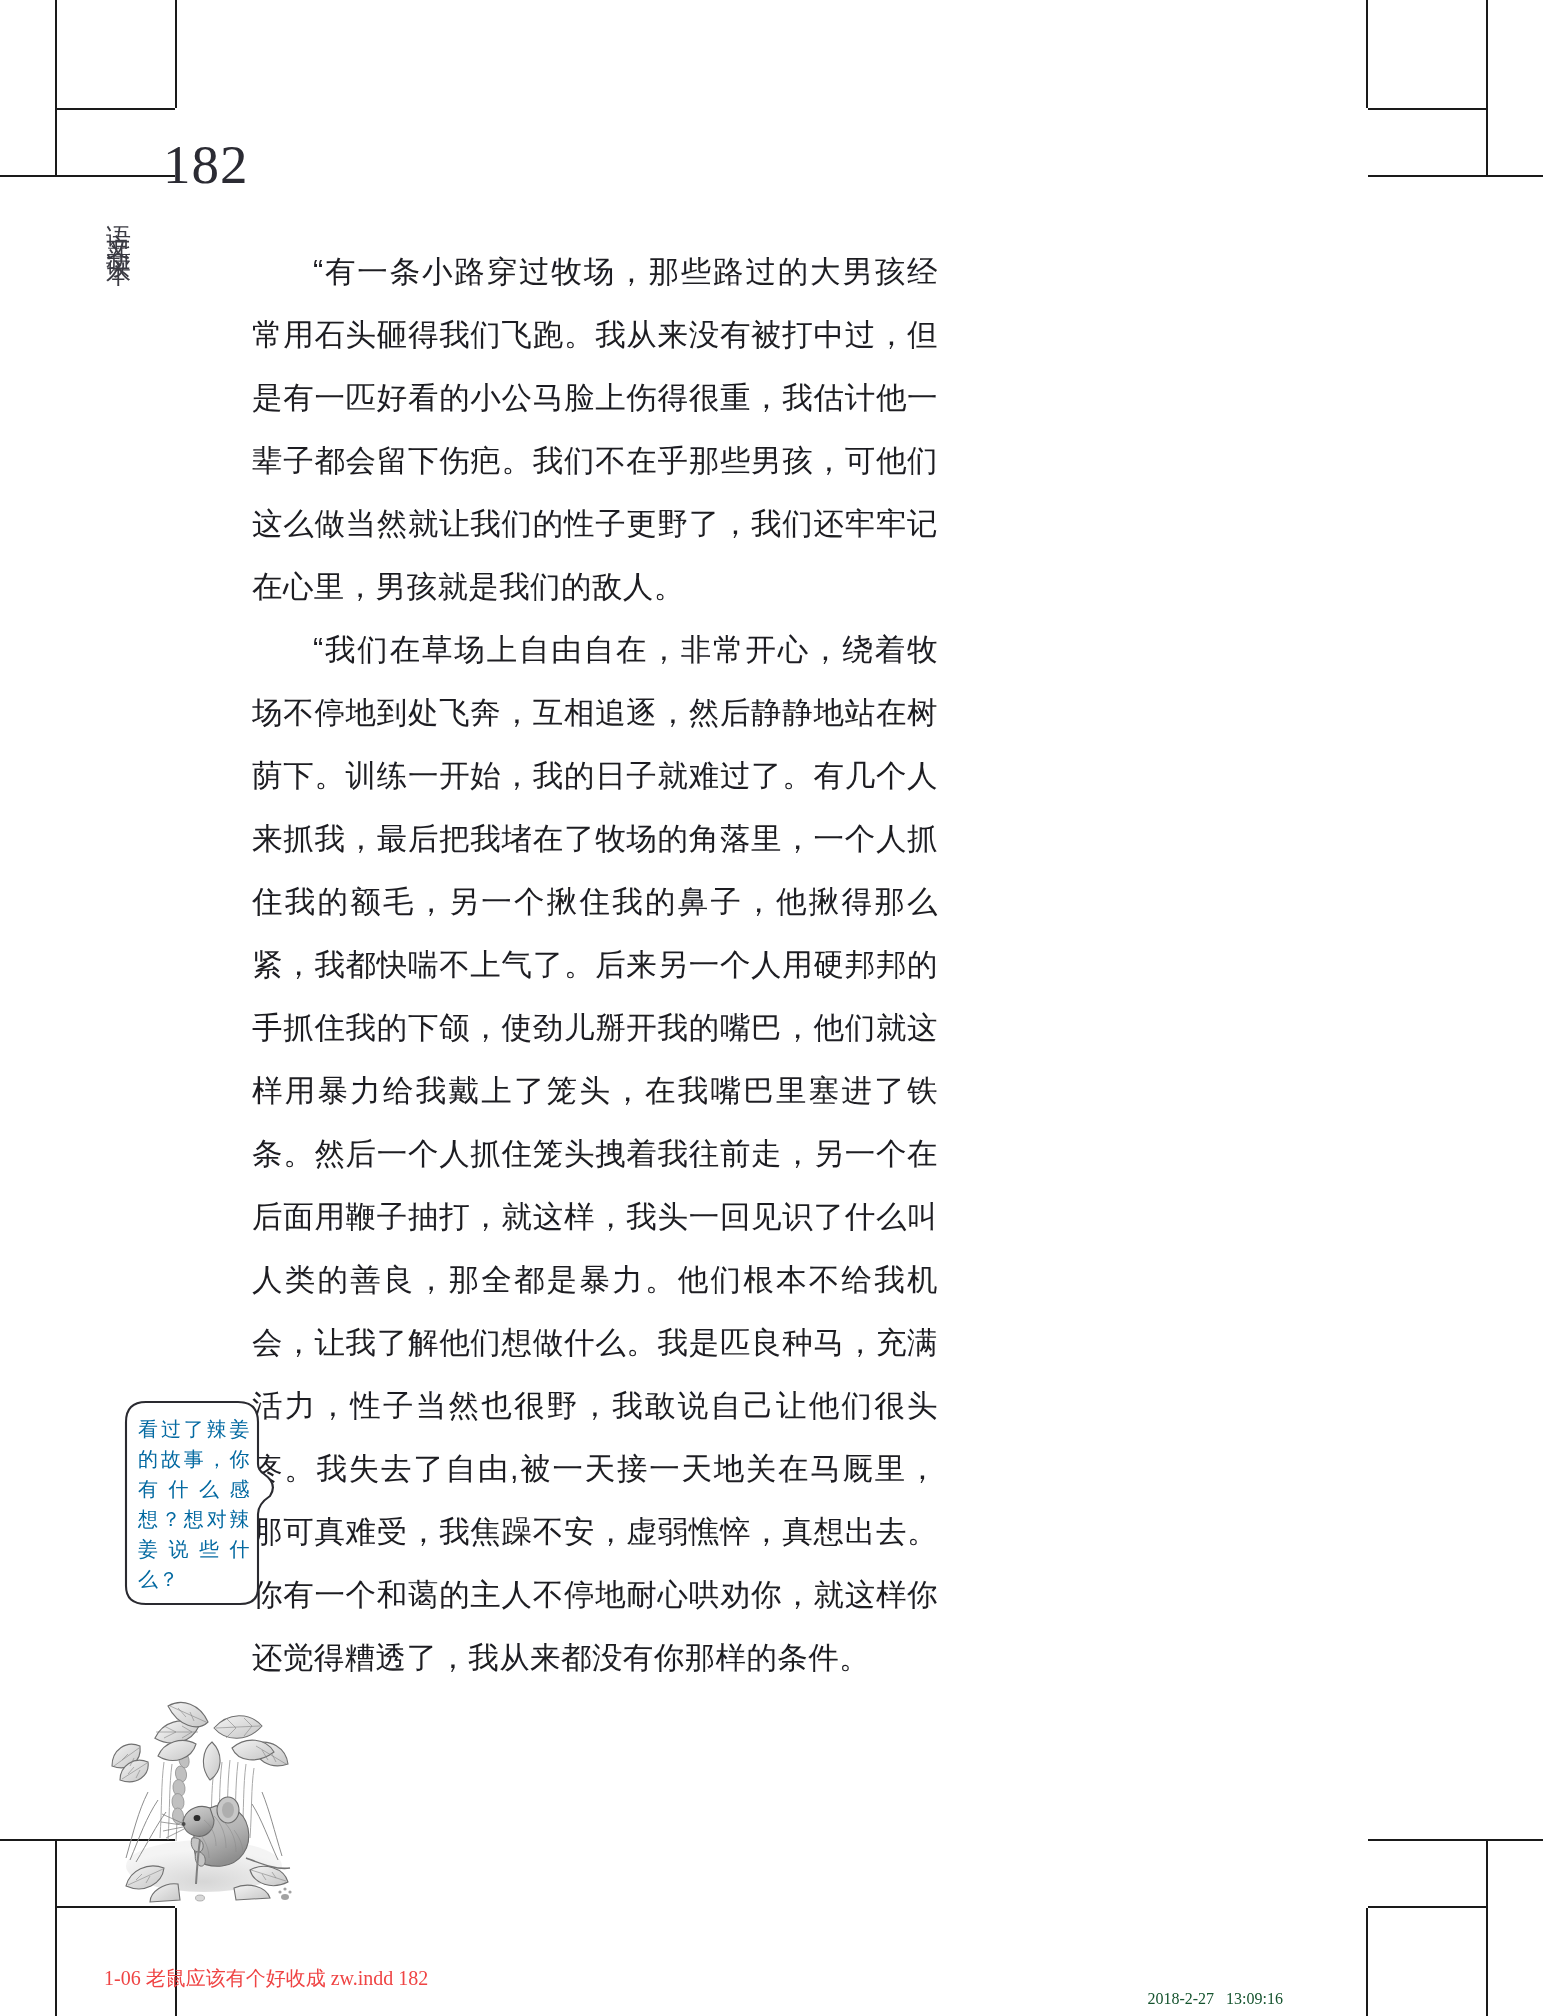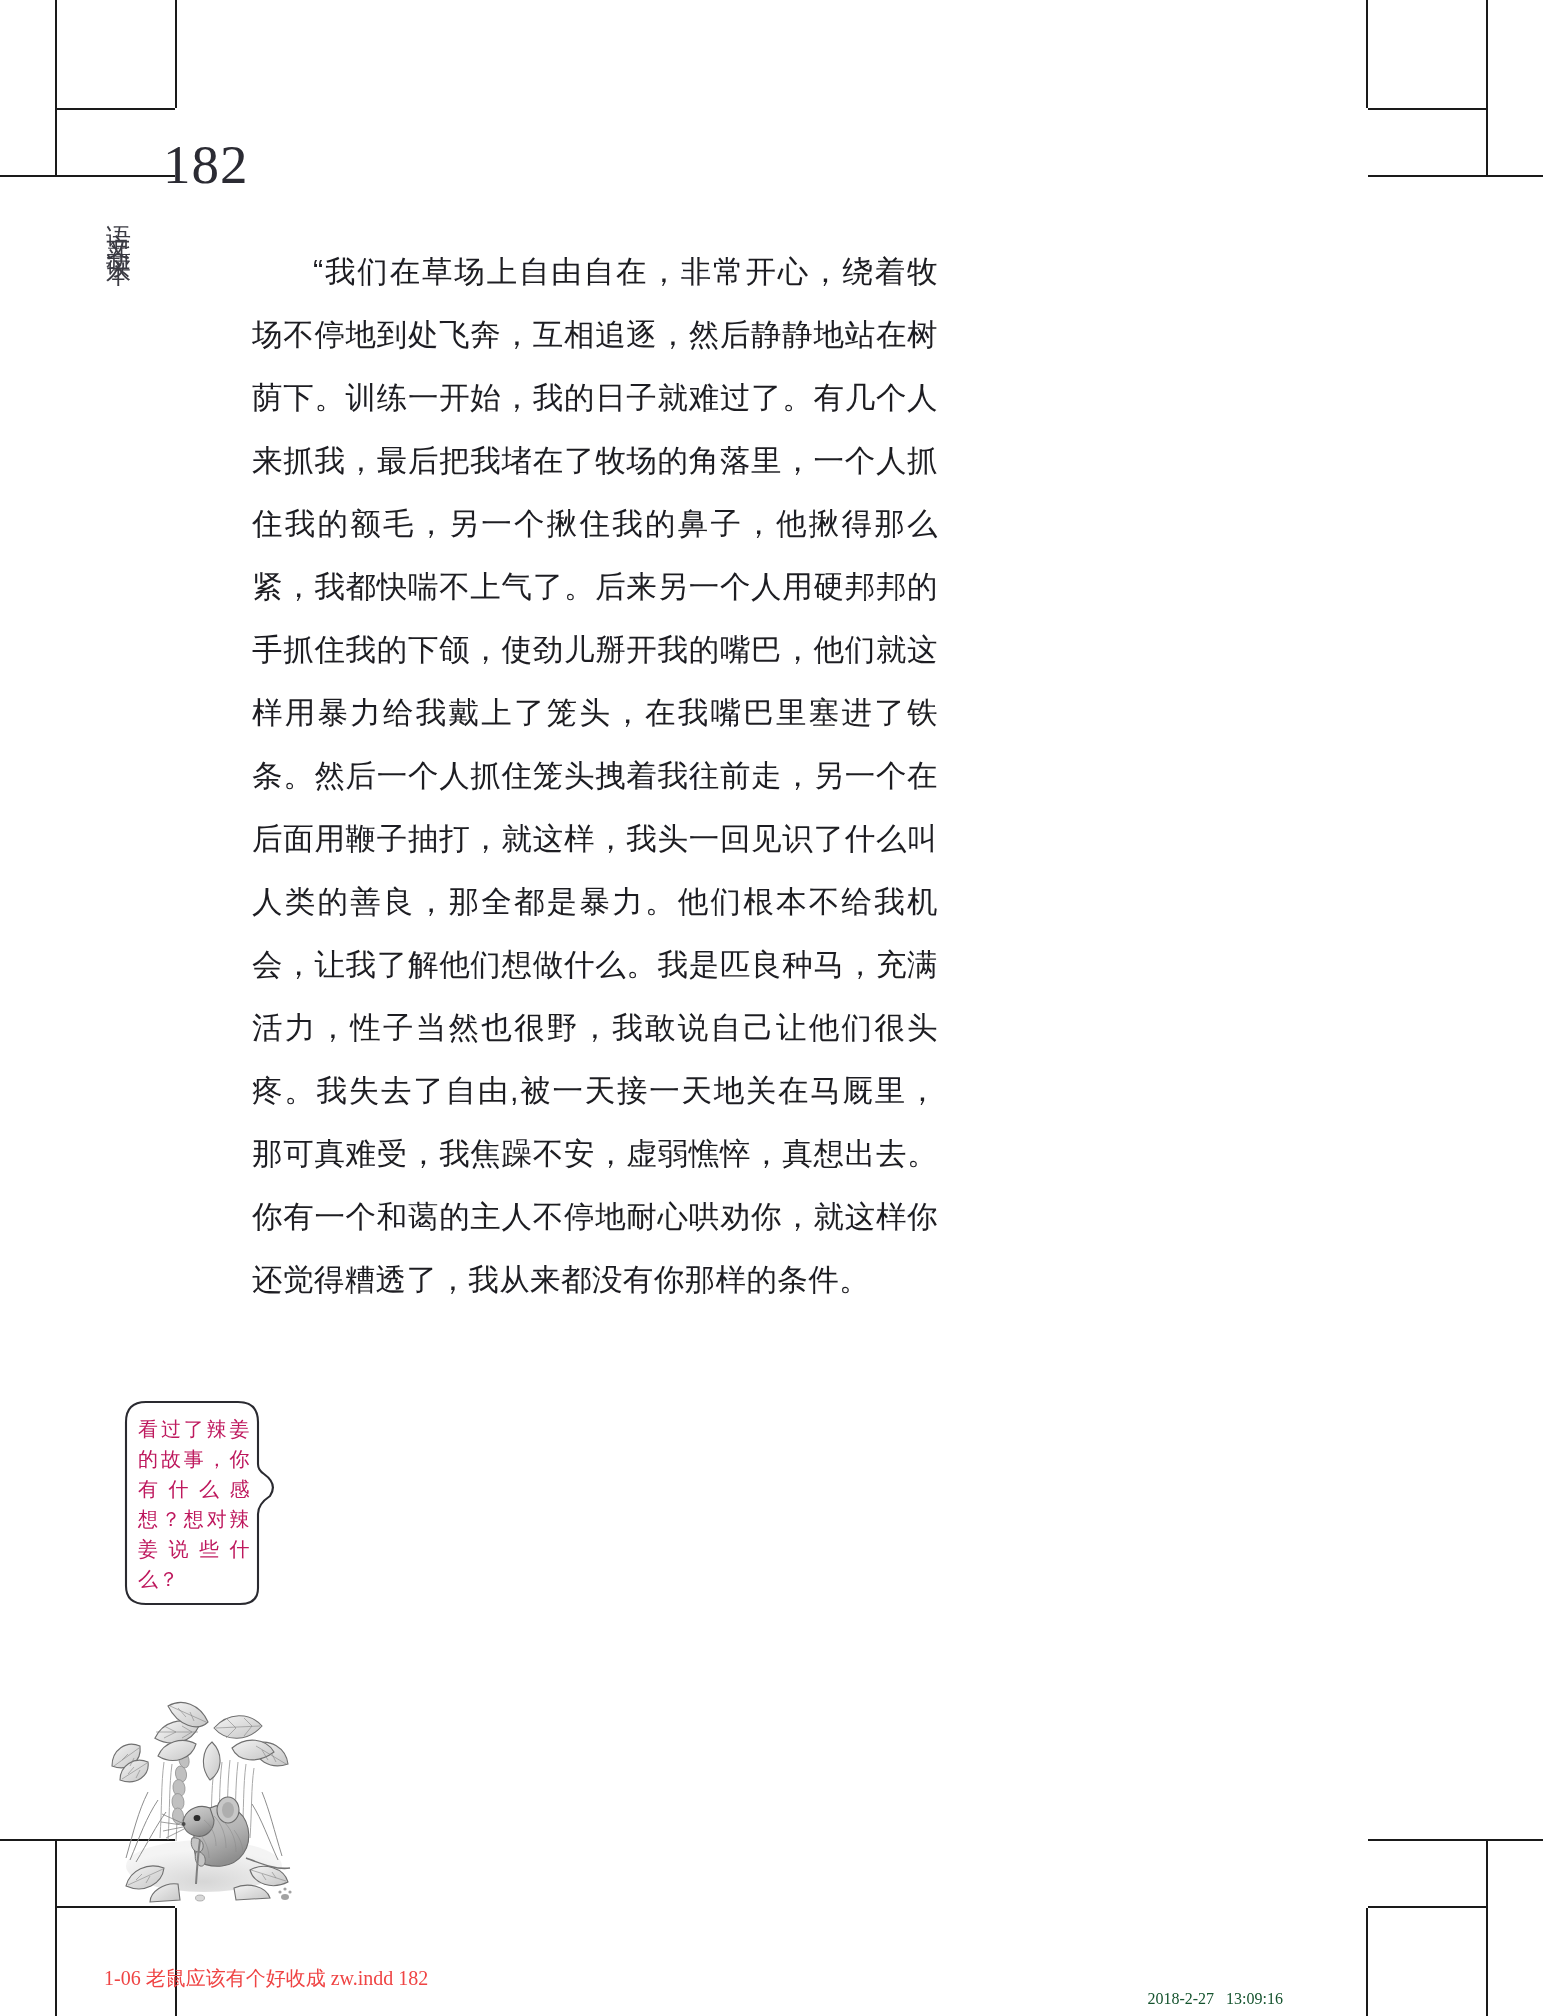--- a/index.html
+++ b/index.html
@@ -76,21 +76,21 @@
     margin:0 0 0 0;
     letter-spacing:0.4px;
   }
 
   
   .bubble-wrap{position:absolute;left:112px;top:1392px;width:200px;height:220px;}
   .bubble-svg{position:absolute;left:0;top:0;}
   .bubble-text{
     position:absolute;left:26px;top:22px;width:112px;
     font-family:"Liberation Serif","DejaVu Serif", serif;
-    font-size:20px;line-height:30px;color:#be185d;
+    font-size:20px;line-height:30px;color:#0369a1;
     text-align:justify;text-align-last:left;
     letter-spacing:0.5px;
   }
 
   
   .illo{position:absolute;left:104px;top:1688px;width:200px;height:215px;}
 
   
   .footer-left{
     position:absolute;left:104px;bottom:24px;
@@ -132,20 +132,21 @@
       <div class="h h1"></div>
     <div class="v v2"></div>
       <div class="h h2"></div>
   </div>
 
   <div class="folio">182</div>
 
   <div class="running-head">语文新读本</div>
 
   <div class="body-col">
+    <p class="para">“有一条小路穿过牧场，那些路过的大男孩经常用石头砸得我们飞跑。我从来没有被打中过，但是有一匹好看的小公马脸上伤得很重，我估计他一辈子都会留下伤疤。我们不在乎那些男孩，可他们这么做当然就让我们的性子更野了，我们还牢牢记在心里，男孩就是我们的敌人。</p>
     <p class="para">“我们在草场上自由自在，非常开心，绕着牧场不停地到处飞奔，互相追逐，然后静静地站在树荫下。训练一开始，我的日子就难过了。有几个人来抓我，最后把我堵在了牧场的角落里，一个人抓住我的额毛，另一个揪住我的鼻子，他揪得那么紧，我都快喘不上气了。后来另一个人用硬邦邦的手抓住我的下颌，使劲儿掰开我的嘴巴，他们就这样用暴力给我戴上了笼头，在我嘴巴里塞进了铁条。然后一个人抓住笼头拽着我往前走，另一个在后面用鞭子抽打，就这样，我头一回见识了什么叫人类的善良，那全都是暴力。他们根本不给我机会，让我了解他们想做什么。我是匹良种马，充满活力，性子当然也很野，我敢说自己让他们很头疼。我失去了自由,被一天接一天地关在马厩里，那可真难受，我焦躁不安，虚弱憔悴，真想出去。你有一个和蔼的主人不停地耐心哄劝你，就这样你还觉得糟透了，我从来都没有你那样的条件。</p>
   </div>
 
   <div class="bubble-wrap">
     <svg class="bubble-svg" width="200" height="220" viewBox="0 0 200 220">
       <path d="M 14 30
                Q 14 10 34 10
                L 126 10
                Q 146 10 146 30
                L 146 72

